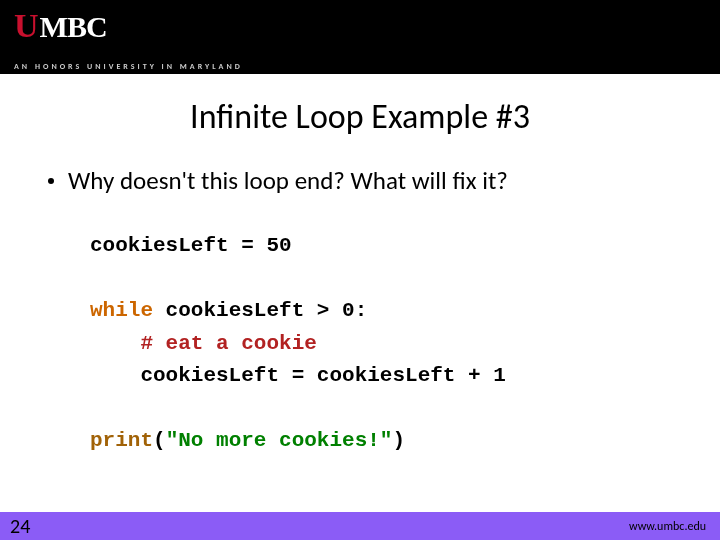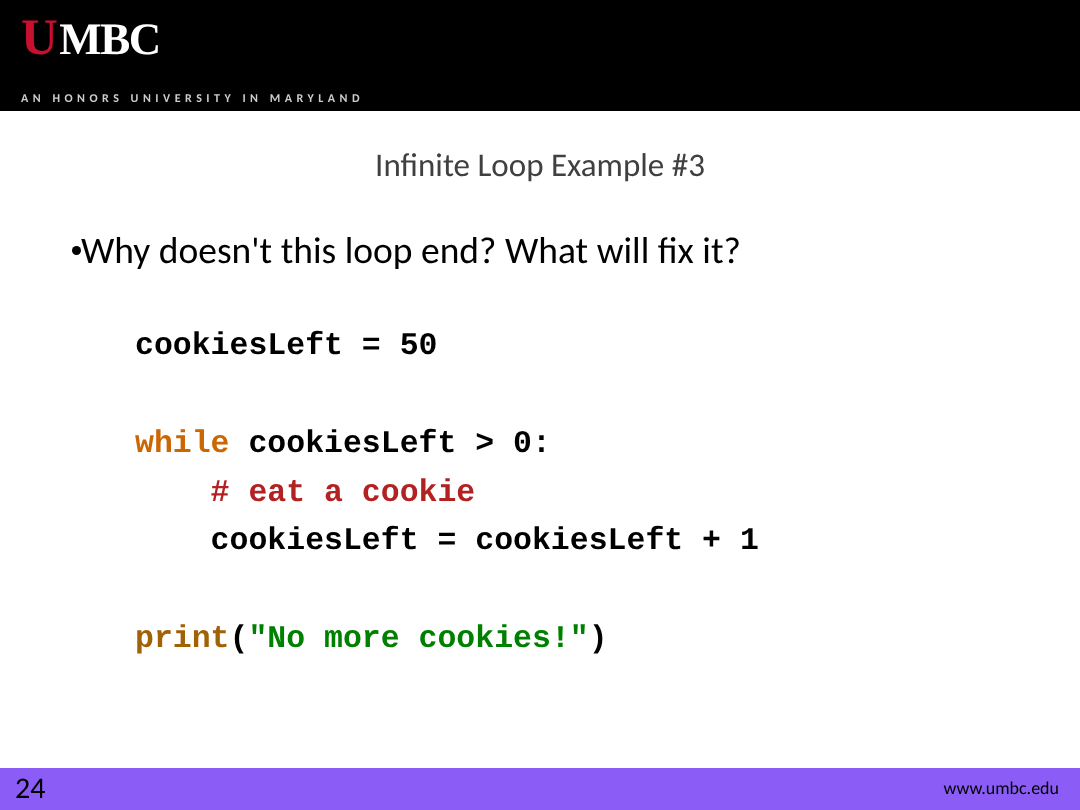--- a/index.html
+++ b/index.html
@@ -19,29 +19,30 @@
     display: flex;
     flex-direction: column;
     justify-content: center;
   }
   .logo-row { display: flex; align-items: baseline; gap: 2px; }
   .logo-u { color: #c8102e; font-weight: 900; font-size: 34px; font-family: Georgia, serif; letter-spacing: -1px; }
   .logo-mbc { color: #fff; font-weight: 900; font-size: 30px; font-family: Georgia, serif; letter-spacing: -1px; }
   .tagline { color: #ccc; font-size: 8px; letter-spacing: 3px; font-weight: 600; margin-top: 16px; }
   .title {
     text-align: center;
-    font-size: 22px;
-    color: #404040;
+    font-size: 34px;
+    color: #000000;
     margin-top: 22px;
     font-weight: 400;
   }
   .bullet-row {
     margin: 28px 0 0 48px;
     display: flex;
     align-items: center;
+    gap: 14px;
   }
   .dot {
     width: 6px; height: 6px; background: #000; border-radius: 50%;
     flex: 0 0 auto;
   }
   .bullet-text { font-size: 25px; color: #000; }
   .code {
     font-family: "Courier New", monospace;
     font-size: 21px;
     font-weight: bold;

